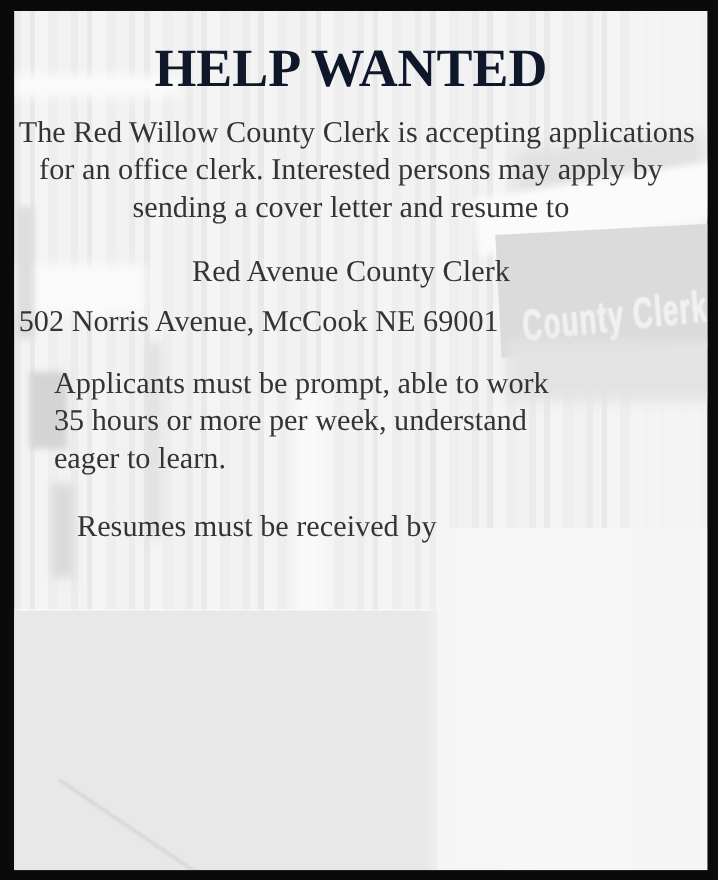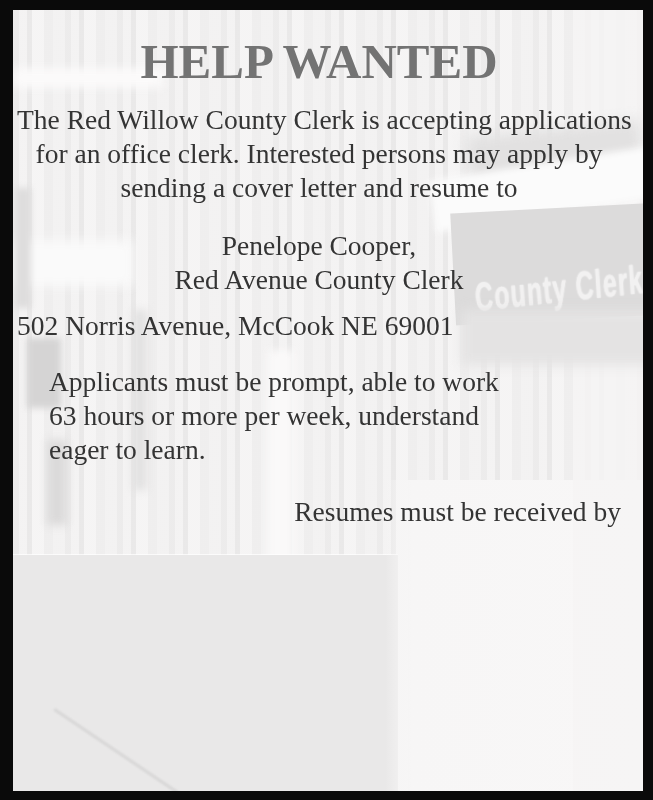--- a/index.html
+++ b/index.html
@@ -96,34 +96,34 @@
     position: relative; z-index: 2;
     padding: 0 22px 0 4px;
     color: #343434;
   }
   .title {
     margin: 26px 0 0 0;
     text-align: center;
     font-size: 49px;
     line-height: 52px;
     font-weight: bold;
-    color: #737373;
+    color: #0f172a;
     letter-spacing: 0px;
     white-space: nowrap;
   }
   .body-line {
     font-size: 27.5px;
     line-height: 34px;
     white-space: nowrap;
   }
   .intro { margin-top: 15px; text-align: center; }
   .contact-block { margin-top: 24px; text-align: center; }
   .address-line { margin-top: 12px; text-align: left; font-size: 27.5px; line-height: 34px; white-space: nowrap; }
   .requirements { margin-top: 22px; margin-left: 32px; }
-  .deadline-label { margin-top: 28px; margin-left: 53px; text-align: right; }
+  .deadline-label { margin-top: 28px; margin-left: 53px; }
   .deadline-date { margin-top: 30px; margin-left: 33px; }
 </style>
 </head>
 <body>
 
 <div class="frame"></div>
 <div class="corner-wedge"></div>
 
 <div class="ad">
 
@@ -151,29 +151,28 @@
   <div class="content">
     <h1 class="title">HELP WANTED</h1>
 
     <div class="intro">
       <div class="body-line">The Red Willow County Clerk is accepting applications</div>
       <div class="body-line">for an office clerk. Interested persons may apply by</div>
       <div class="body-line">sending a cover letter and resume to</div>
     </div>
 
     <div class="contact-block">
-      <div class="body-line" style="white-space:normal">Penelope Cooper,</div>
       <div class="body-line" style="white-space:normal">Red Avenue County Clerk</div>
     </div>
 
     <div class="address-line">502 Norris Avenue, McCook NE 69001</div>
 
     <div class="requirements">
       <div class="body-line">Applicants must be prompt, able to work</div>
-      <div class="body-line">63 hours or more per week, understand</div>
+      <div class="body-line">35 hours or more per week, understand</div>
       <div class="body-line">eager to learn.</div>
     </div>
 
     <div class="deadline-label body-line">Resumes must be received by</div>
 
   </div>
 
 </div>
 
 </body></html>

